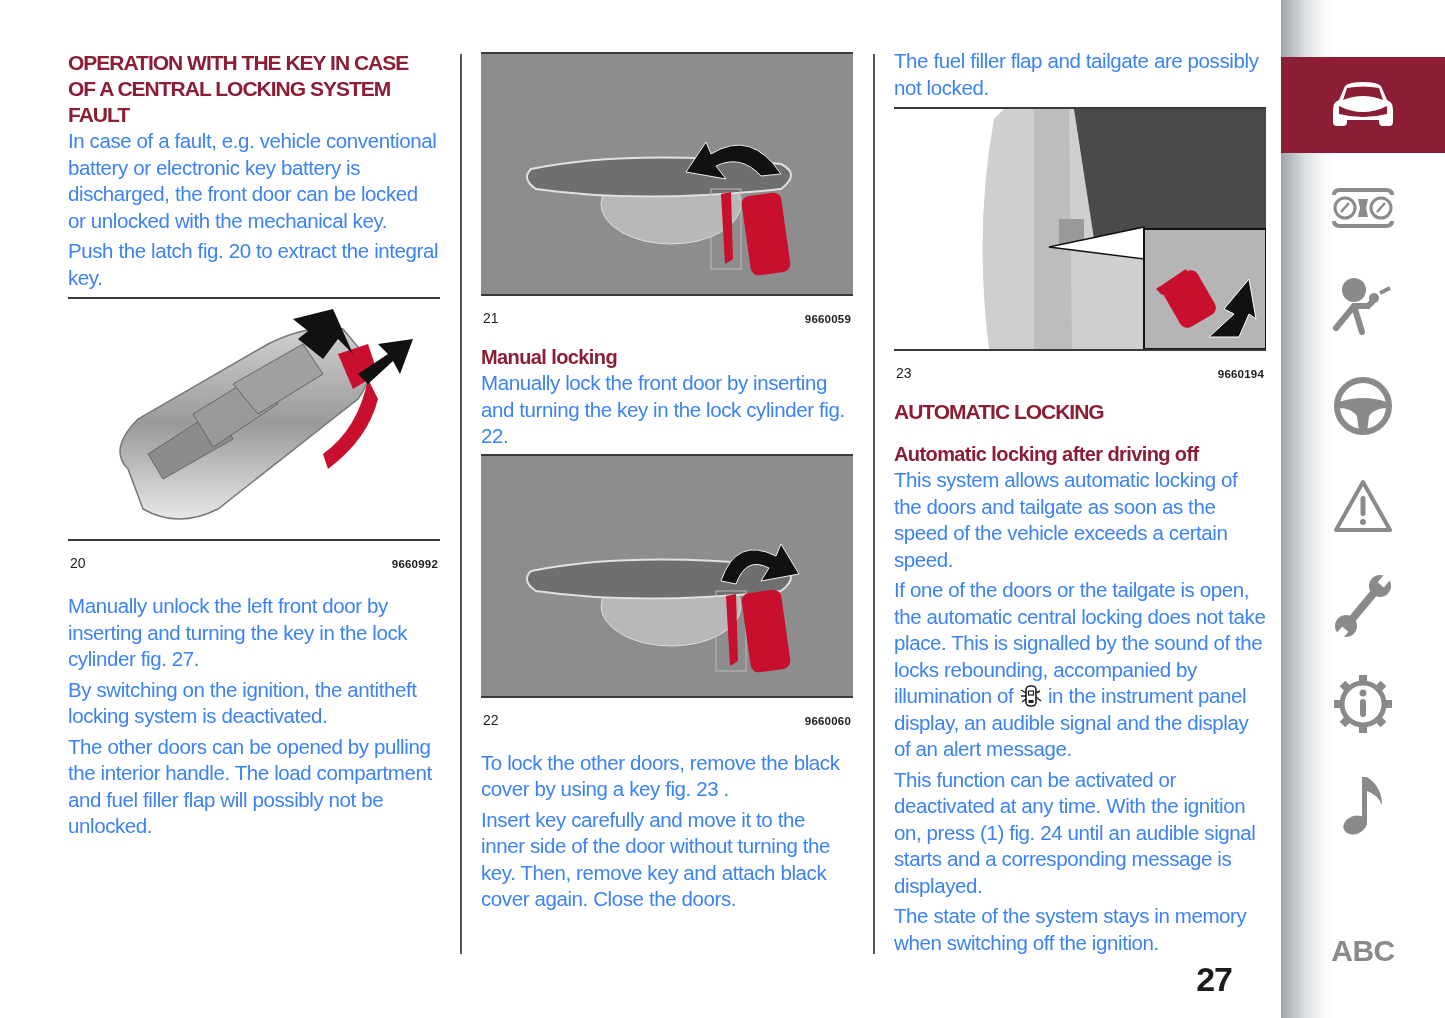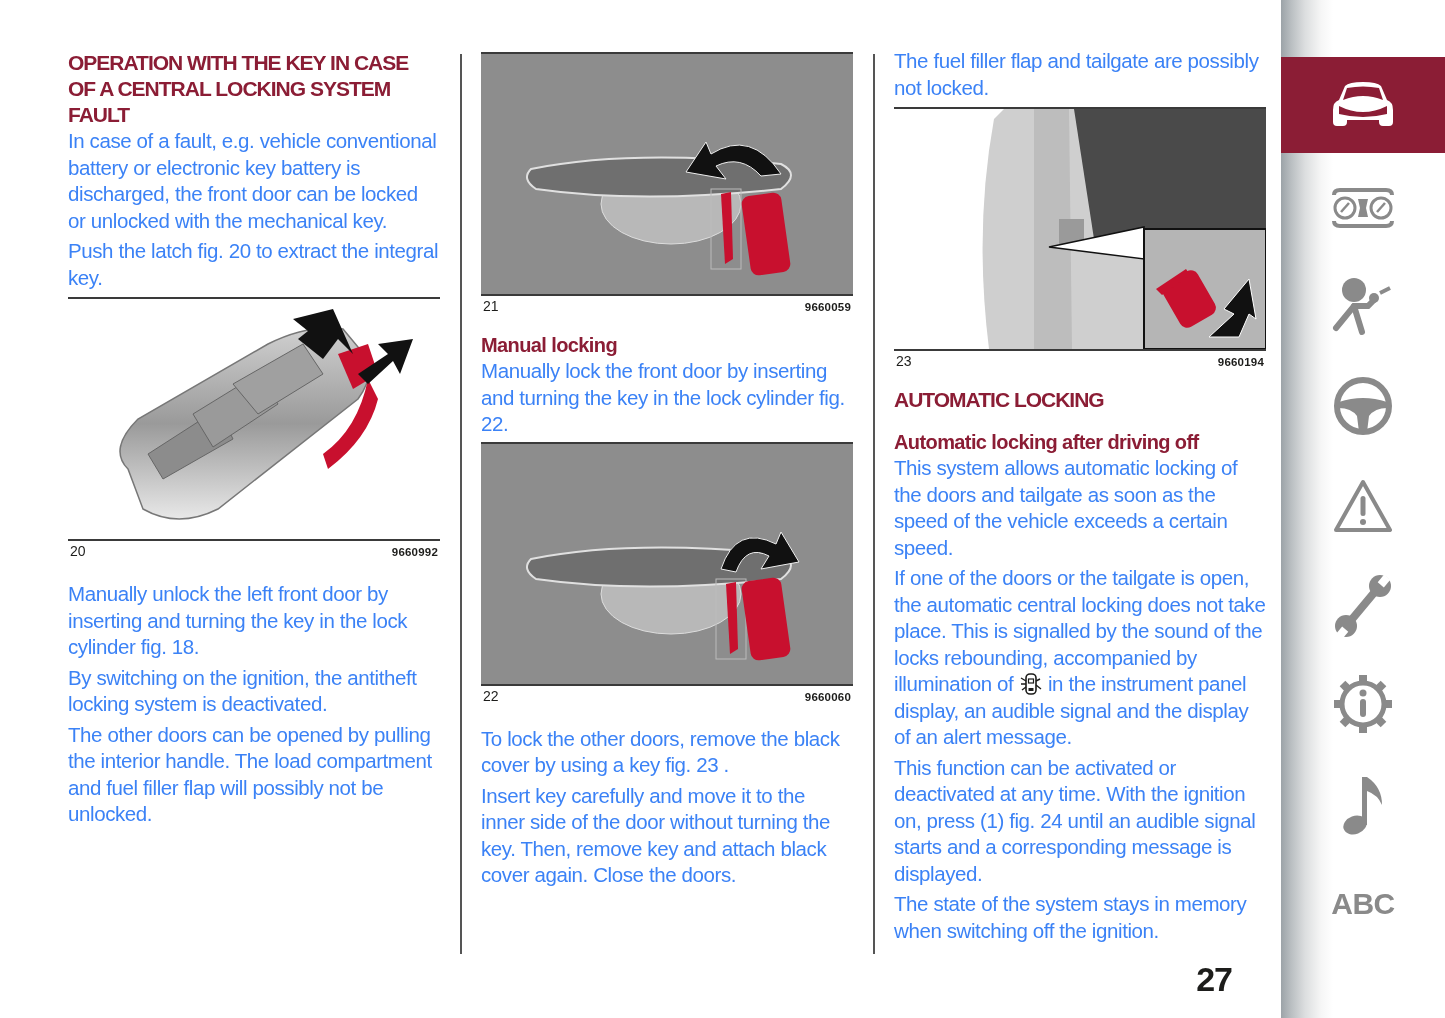--- a/index.html
+++ b/index.html
@@ -14,21 +14,21 @@
   .vrule { position: absolute; top: 54px; width: 2px; background: #555; }
   .vrule.r1 { left: 460px; height: 900px; }
   .vrule.r2 { left: 873px; height: 900px; }
 
   .h-main { color: #8b1d35; font-weight: 700; font-size: 21px; line-height: 26px; letter-spacing: -1px; text-transform: uppercase; }
   .h-sub { color: #8b1d35; font-weight: 700; font-size: 20px; line-height: 26px; letter-spacing: -0.6px; margin-top: 8px; }
   .h-sub.tight { margin-top: 16px; }
   p.body { font-size: 20.5px; line-height: 26.5px; letter-spacing: -0.4px; color: #3b82f6; margin-bottom: 4px; }
 
   .fig { position: relative; border-top: 2px solid #3a3a3a; border-bottom: 2px solid #3a3a3a; overflow: hidden; }
-  .fig-cap { display: flex; justify-content: space-between; align-items: baseline; padding: 2px 2px 0 2px; font-size: 14px; }
+  .fig-cap { display: flex; justify-content: space-between; align-items: baseline; padding: 2px 2px 0 2px; font-size: 14px; margin-top: 12px; }
   .fig-num { color: #1d1d1b; }
   .fig-code { font-weight: 700; font-size: 11.5px; letter-spacing: 0.2px; }
   .fig svg { display: block; }
 
   .inline-icon { display: inline-block; width: 24px; height: 24px; vertical-align: -5px; }
 
   .sidebar { position: absolute; left: 1281px; top: 0; width: 164px; height: 1018px;
     background: linear-gradient(to right, #9ca3a8 0px, #b9bec1 10px, #dcdedf 24px, #f6f6f6 40px, #ffffff 52px); }
   .side-item { position: absolute; left: 0; width: 164px; height: 96px; display: flex; align-items: center; justify-content: center; }
   .side-item.active { background: #8b1d35; top: 57px; }
@@ -68,21 +68,21 @@
         <path d="M290 75 L320 55 L310 45 L345 40 L332 75 L325 62 L300 85 Z" fill="#111"></path>
       </svg>
     </div>
     <div class="fig-cap">
       <span class="fig-num">20</span>
       <span class="fig-code">9660992</span>
     </div>
   </div>
 
   <div style="margin-top:22px;">
-    <p class="body">Manually unlock the left front door by inserting and turning the key in the lock cylinder fig. 18.</p>
+    <p class="body">Manually unlock the left front door by inserting and turning the key in the lock cylinder fig. 27.</p>
     <p class="body">By switching on the ignition, the antitheft locking system is deactivated.</p>
     <p class="body">The other doors can be opened by pulling the interior handle. The load compartment and fuel filler flap will possibly not be unlocked.</p>
   </div>
 </div>
 
 <div class="col col2">
   <div style="margin-top:4px;">
     <div class="fig" style="height:244px; background:#8f8f8f;">
       <svg width="372" height="240" viewBox="0 0 372 240">
         <rect width="372" height="240" fill="#8d8d8d"></rect>
@@ -237,18 +237,18 @@
       <rect x="28" y="26" width="6" height="18" rx="3" fill="#8a8a8a"></rect>
     </svg>
   </div>
   <div class="side-item" style="top:756px;">
     <svg width="50" height="62" viewBox="0 0 50 62">
       <ellipse cx="17" cy="52" rx="12" ry="9" fill="#8a8a8a" transform="rotate(-20 17 52)"></ellipse>
       <rect x="24" y="4" width="5" height="48" fill="#8a8a8a"></rect>
       <path d="M29 4 Q44 14 44 32 Q40 22 29 18 Z" fill="#8a8a8a"></path>
     </svg>
   </div>
-  <div class="side-item" style="top:856px;">
+  <div class="side-item" style="top:903px;">
     <span class="abc">ABC</span>
   </div>
 </div>
 
 <div class="page-num">27</div>
 
 </body></html>

